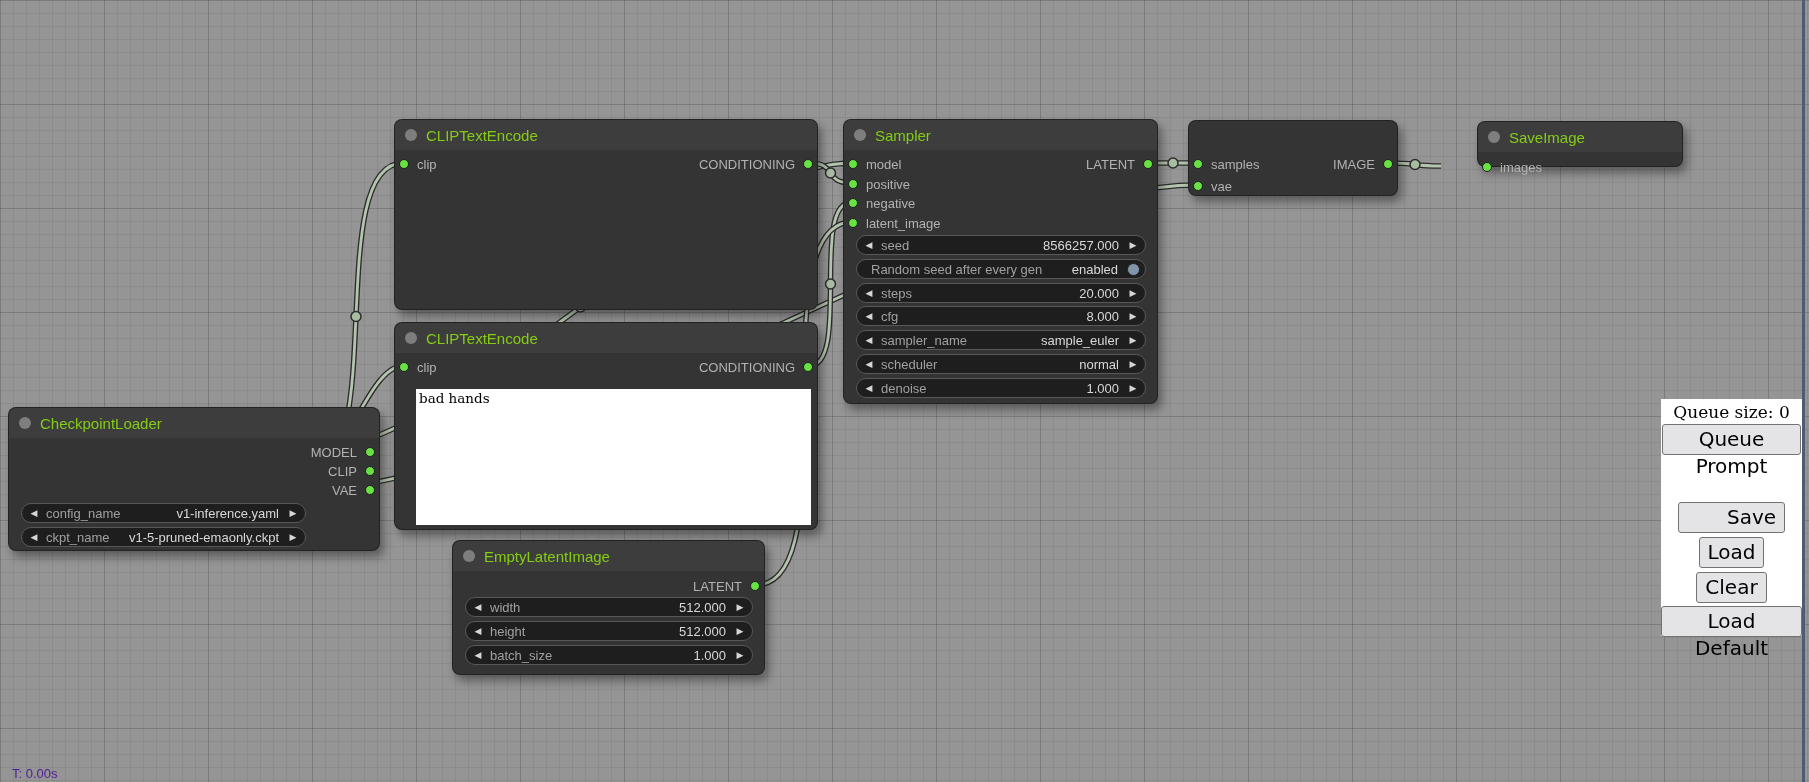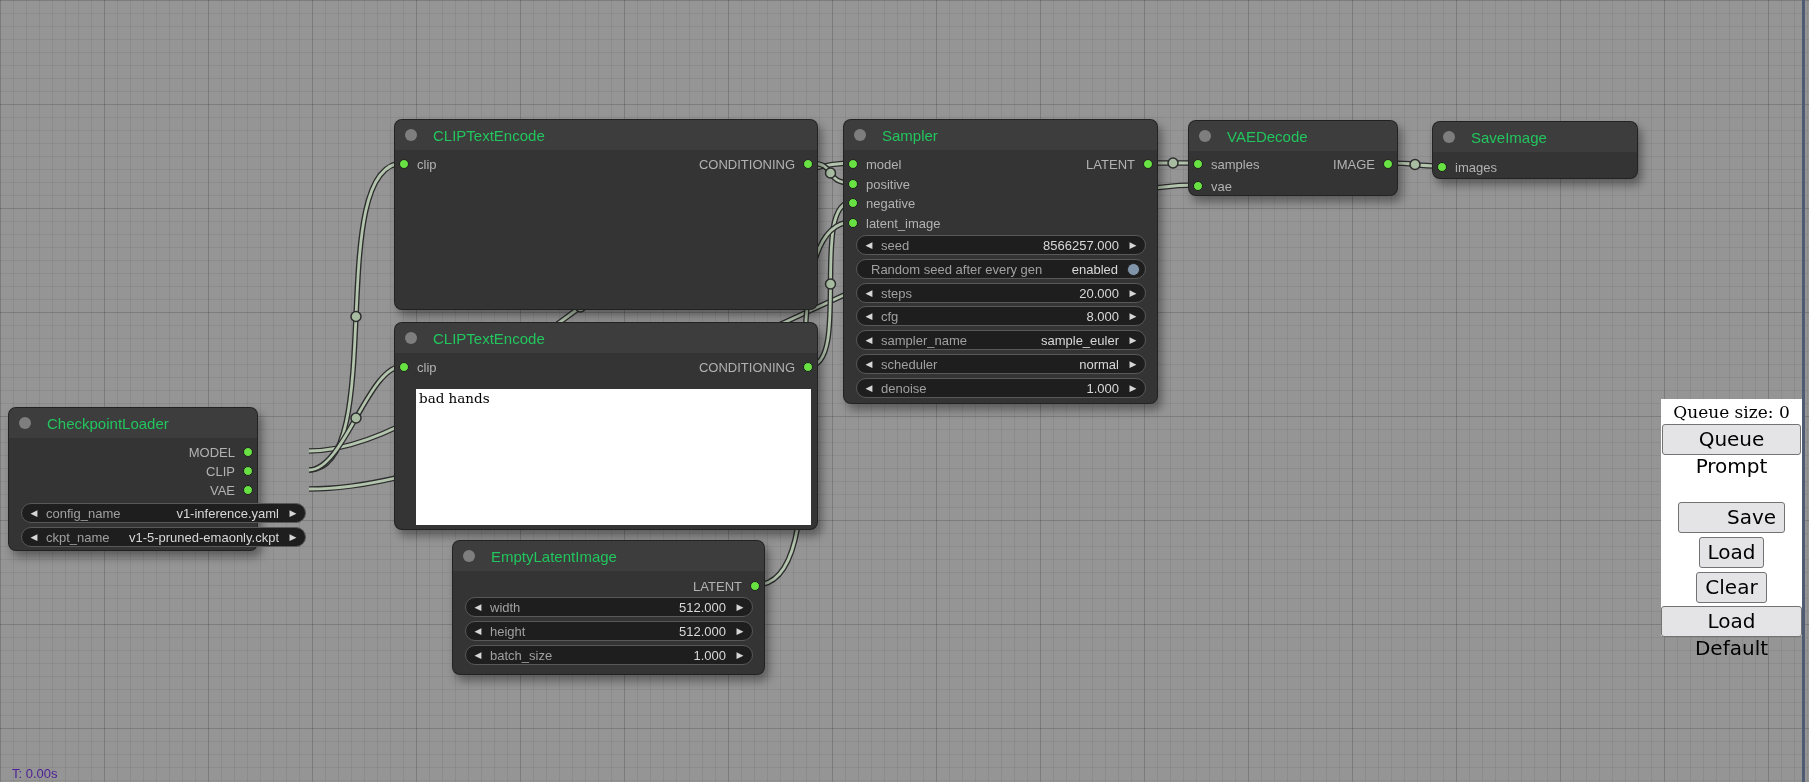--- a/index.html
+++ b/index.html
@@ -17,22 +17,22 @@
   }
   #wires { position:absolute; left:0; top:0; z-index:1; }
   #nodes { position:absolute; left:0; top:0; width:100%; height:100%; z-index:2; pointer-events:none; }
   .node {
     position:absolute; pointer-events:auto;
     background:#343434; border:1px solid rgba(20,20,20,0.55);
     border-radius:8px; box-shadow:4px 6px 10px rgba(0,0,0,0.38);
   }
   .node-title {
     height:30px; background:#3d3d3d; border-radius:7px 7px 0 0;
-    display:flex; align-items:center; gap:16px; padding-left:10px;
-    color:#22c55e; font-size:15px;
+    display:flex; align-items:center; gap:9px; padding-left:10px;
+    color:#84cc16; font-size:15px;
   }
   .title-dot { width:12px; height:12px; border-radius:50%; background:#7e7e7e; }
   .slot { position:absolute; height:20px; display:flex; align-items:center; gap:8px; font-size:13px; color:#b2b2b2; }
   .slot.in  { left:4px; }
   .slot.out { right:4px; flex-direction:row-reverse; }
   .slot-dot { width:10px; height:10px; border-radius:50%; background:#68e143; border:1px solid #1e1e1e; flex:0 0 auto; }
   .widget {
     position:absolute; height:20px; background:#1e1e1e;
     border:1px solid #585858; border-radius:10px;
     display:flex; align-items:center; font-size:13px; color:#a0a0a0;
@@ -91,21 +91,21 @@
     <path d="M 756 585 C 849.869923298147 585, 758.130076701853 222, 852 222" fill="none" stroke="#b4c5ae" stroke-width="2.8"></path>
     <circle cx="804" cy="403.5" r="5" fill="#a7bca1" stroke="#2d2d2d" stroke-width="1.5"></circle>
     <path d="M 1149 163 C 1179 163, 1167 163, 1197 163" fill="none" stroke="#2d2d2d" stroke-width="5.5"></path>
     <path d="M 1149 163 C 1179 163, 1167 163, 1197 163" fill="none" stroke="#b4c5ae" stroke-width="2.8"></path>
     <circle cx="1173" cy="163" r="5" fill="#a7bca1" stroke="#2d2d2d" stroke-width="1.5"></circle>
     <path d="M 1389 163 C 1419 163, 1411 166, 1441 166" fill="none" stroke="#2d2d2d" stroke-width="5.5"></path>
     <path d="M 1389 163 C 1419 163, 1411 166, 1441 166" fill="none" stroke="#b4c5ae" stroke-width="2.8"></path>
     <circle cx="1415" cy="164.5" r="5" fill="#a7bca1" stroke="#2d2d2d" stroke-width="1.5"></circle>
   </svg>
 <div id="nodes">
-    <div class="node" style="left: 8px; top: 407px; width: 250px; height: 144px;">
+    <div class="node" style="left: 8px; top: 407px; width: 372px; height: 144px;">
       <div class="node-title">
         <span class="title-dot"></span>
         <span>CheckpointLoader</span>
       </div>
       <div class="slot out" style="top: 34px;">
         <span class="slot-dot"></span>
         <span>MODEL</span>
       </div>
       <div class="slot out" style="top: 53px;">
         <span class="slot-dot"></span>
@@ -218,38 +218,34 @@
         <span class="warrow">▶</span>
       </div>
       <div class="widget" style="left: 12px; top: 258px; width: 290px;">
         <span class="warrow">◀</span>
         <span class="wlabel">denoise</span>
         <span class="wvalue">1.000</span>
         <span class="warrow">▶</span>
       </div>
     </div>
     <div class="node" style="left: 1188px; top: 120px; width: 210px; height: 76px;">
-      <div class="node-title">
-        <span class="title-dot"></span>
-        <span>VAEDecode</span>
-      </div>
       <div class="slot in" style="top: 33px;">
         <span class="slot-dot"></span>
         <span>samples</span>
       </div>
       <div class="slot in" style="top: 55px;">
         <span class="slot-dot"></span>
         <span>vae</span>
       </div>
       <div class="slot out" style="top: 33px;">
         <span class="slot-dot"></span>
         <span>IMAGE</span>
       </div>
     </div>
-    <div class="node" style="left: 1432px; top: 121px; width: 206px; height: 58px;">
+    <div class="node" style="left: 1477px; top: 121px; width: 206px; height: 46px;">
       <div class="node-title">
         <span class="title-dot"></span>
         <span>SaveImage</span>
       </div>
       <div class="slot in" style="top: 35px;">
         <span class="slot-dot"></span>
         <span>images</span>
       </div>
     </div>
     <div class="node" style="left: 452px; top: 540px; width: 313px; height: 135px;">

